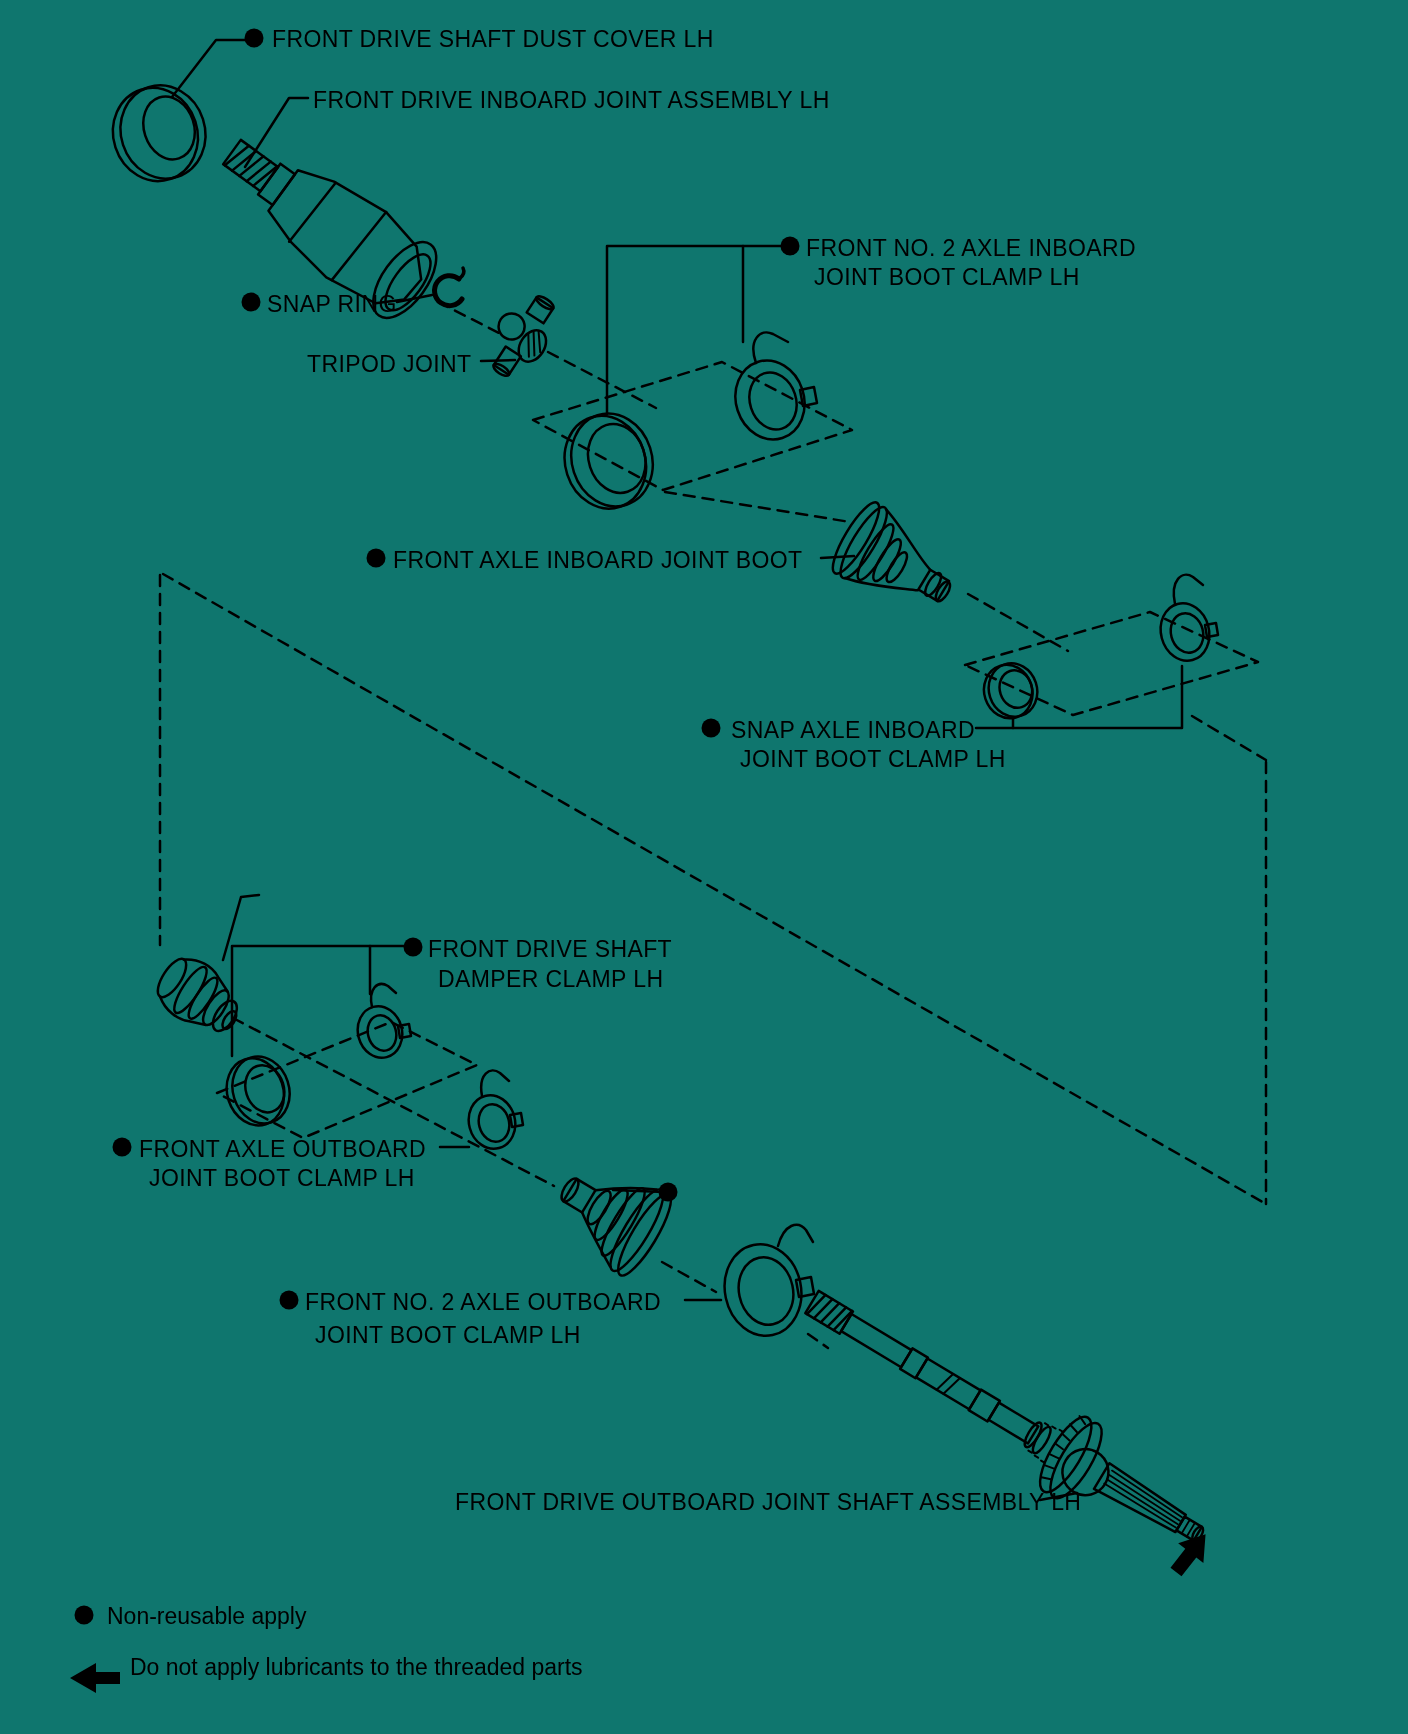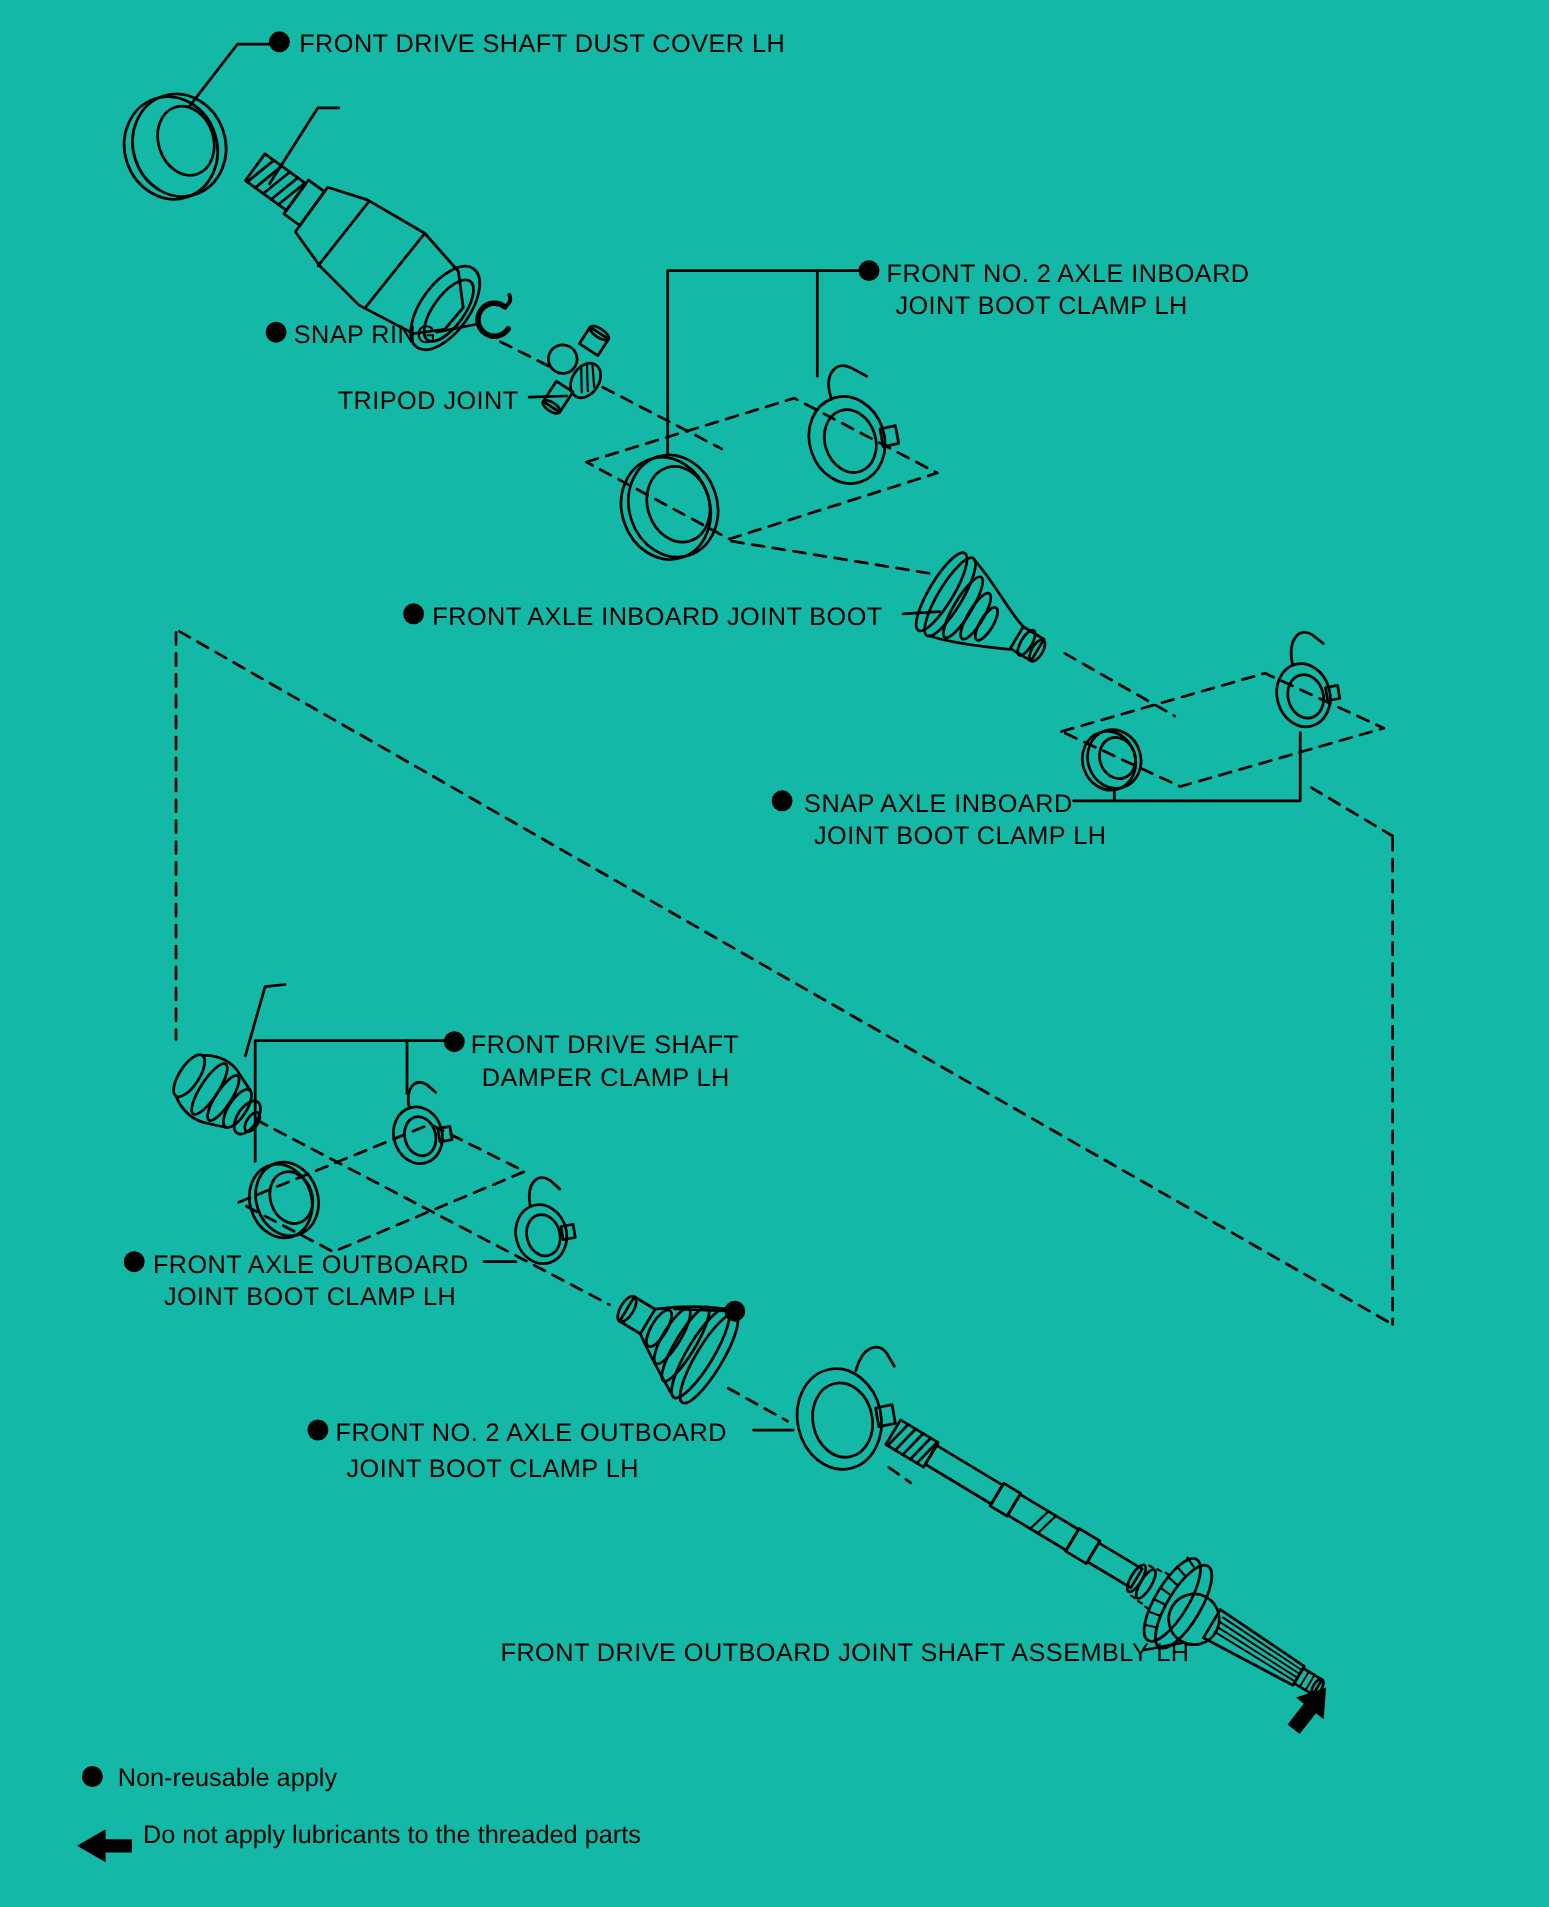--- a/index.html
+++ b/index.html
@@ -1,16 +1,16 @@
 <!DOCTYPE html>
 <html><head>
 <meta charset="utf-8">
 <style>
   html,body{margin:0;padding:0;background:#ffffff;}
-  #page{position:relative;width:1408px;height:1734px;background:#14b8a6;overflow:hidden;
+  #page{position:relative;width:1408px;height:1734px;background:#0f766e;overflow:hidden;
         font-family:"Liberation Sans", sans-serif;}
   #art{position:absolute;left:0;top:0;}
   .lbl{position:absolute;font-size:23px;line-height:26px;color:#000;white-space:nowrap;
        letter-spacing:0.4px;}
   .legend-lbl{position:absolute;font-size:23px;line-height:26px;color:#000;white-space:nowrap;}
   svg *{vector-effect:non-scaling-stroke;}
 </style>
 </head>
 <body>
 
@@ -219,20 +219,21 @@
   <g transform="translate(1176,1572) rotate(-52)">
     <polygon points="24,-16 48,0 24,16 24,7 0,7 0,-7 24,-7" fill="#000" stroke="none"></polygon>
   </g>
 
   <g transform="translate(70,1678)">
     <polygon points="0,0 26,-15 26,-6 50,-6 50,6 26,6 26,15" fill="#000" stroke="none"></polygon>
   </g>
 </svg>
 
   <div class="lbl" style="left:272px;top:26px">FRONT DRIVE SHAFT DUST COVER LH</div>
+  <div class="lbl" style="left:313px;top:87px">FRONT DRIVE INBOARD JOINT ASSEMBLY LH</div>
   <div class="lbl" style="left:267px;top:291px">SNAP RING</div>
   <div class="lbl" style="left:307px;top:351px">TRIPOD JOINT</div>
 
   <div class="lbl" style="left:806px;top:235px">FRONT NO. 2 AXLE INBOARD</div>
   <div class="lbl" style="left:814px;top:264px">JOINT BOOT CLAMP LH</div>
 
   <div class="lbl" style="left:393px;top:547px">FRONT AXLE INBOARD JOINT BOOT</div>
 
   <div class="lbl" style="left:731px;top:717px">SNAP AXLE INBOARD</div>
   <div class="lbl" style="left:740px;top:746px">JOINT BOOT CLAMP LH</div>

